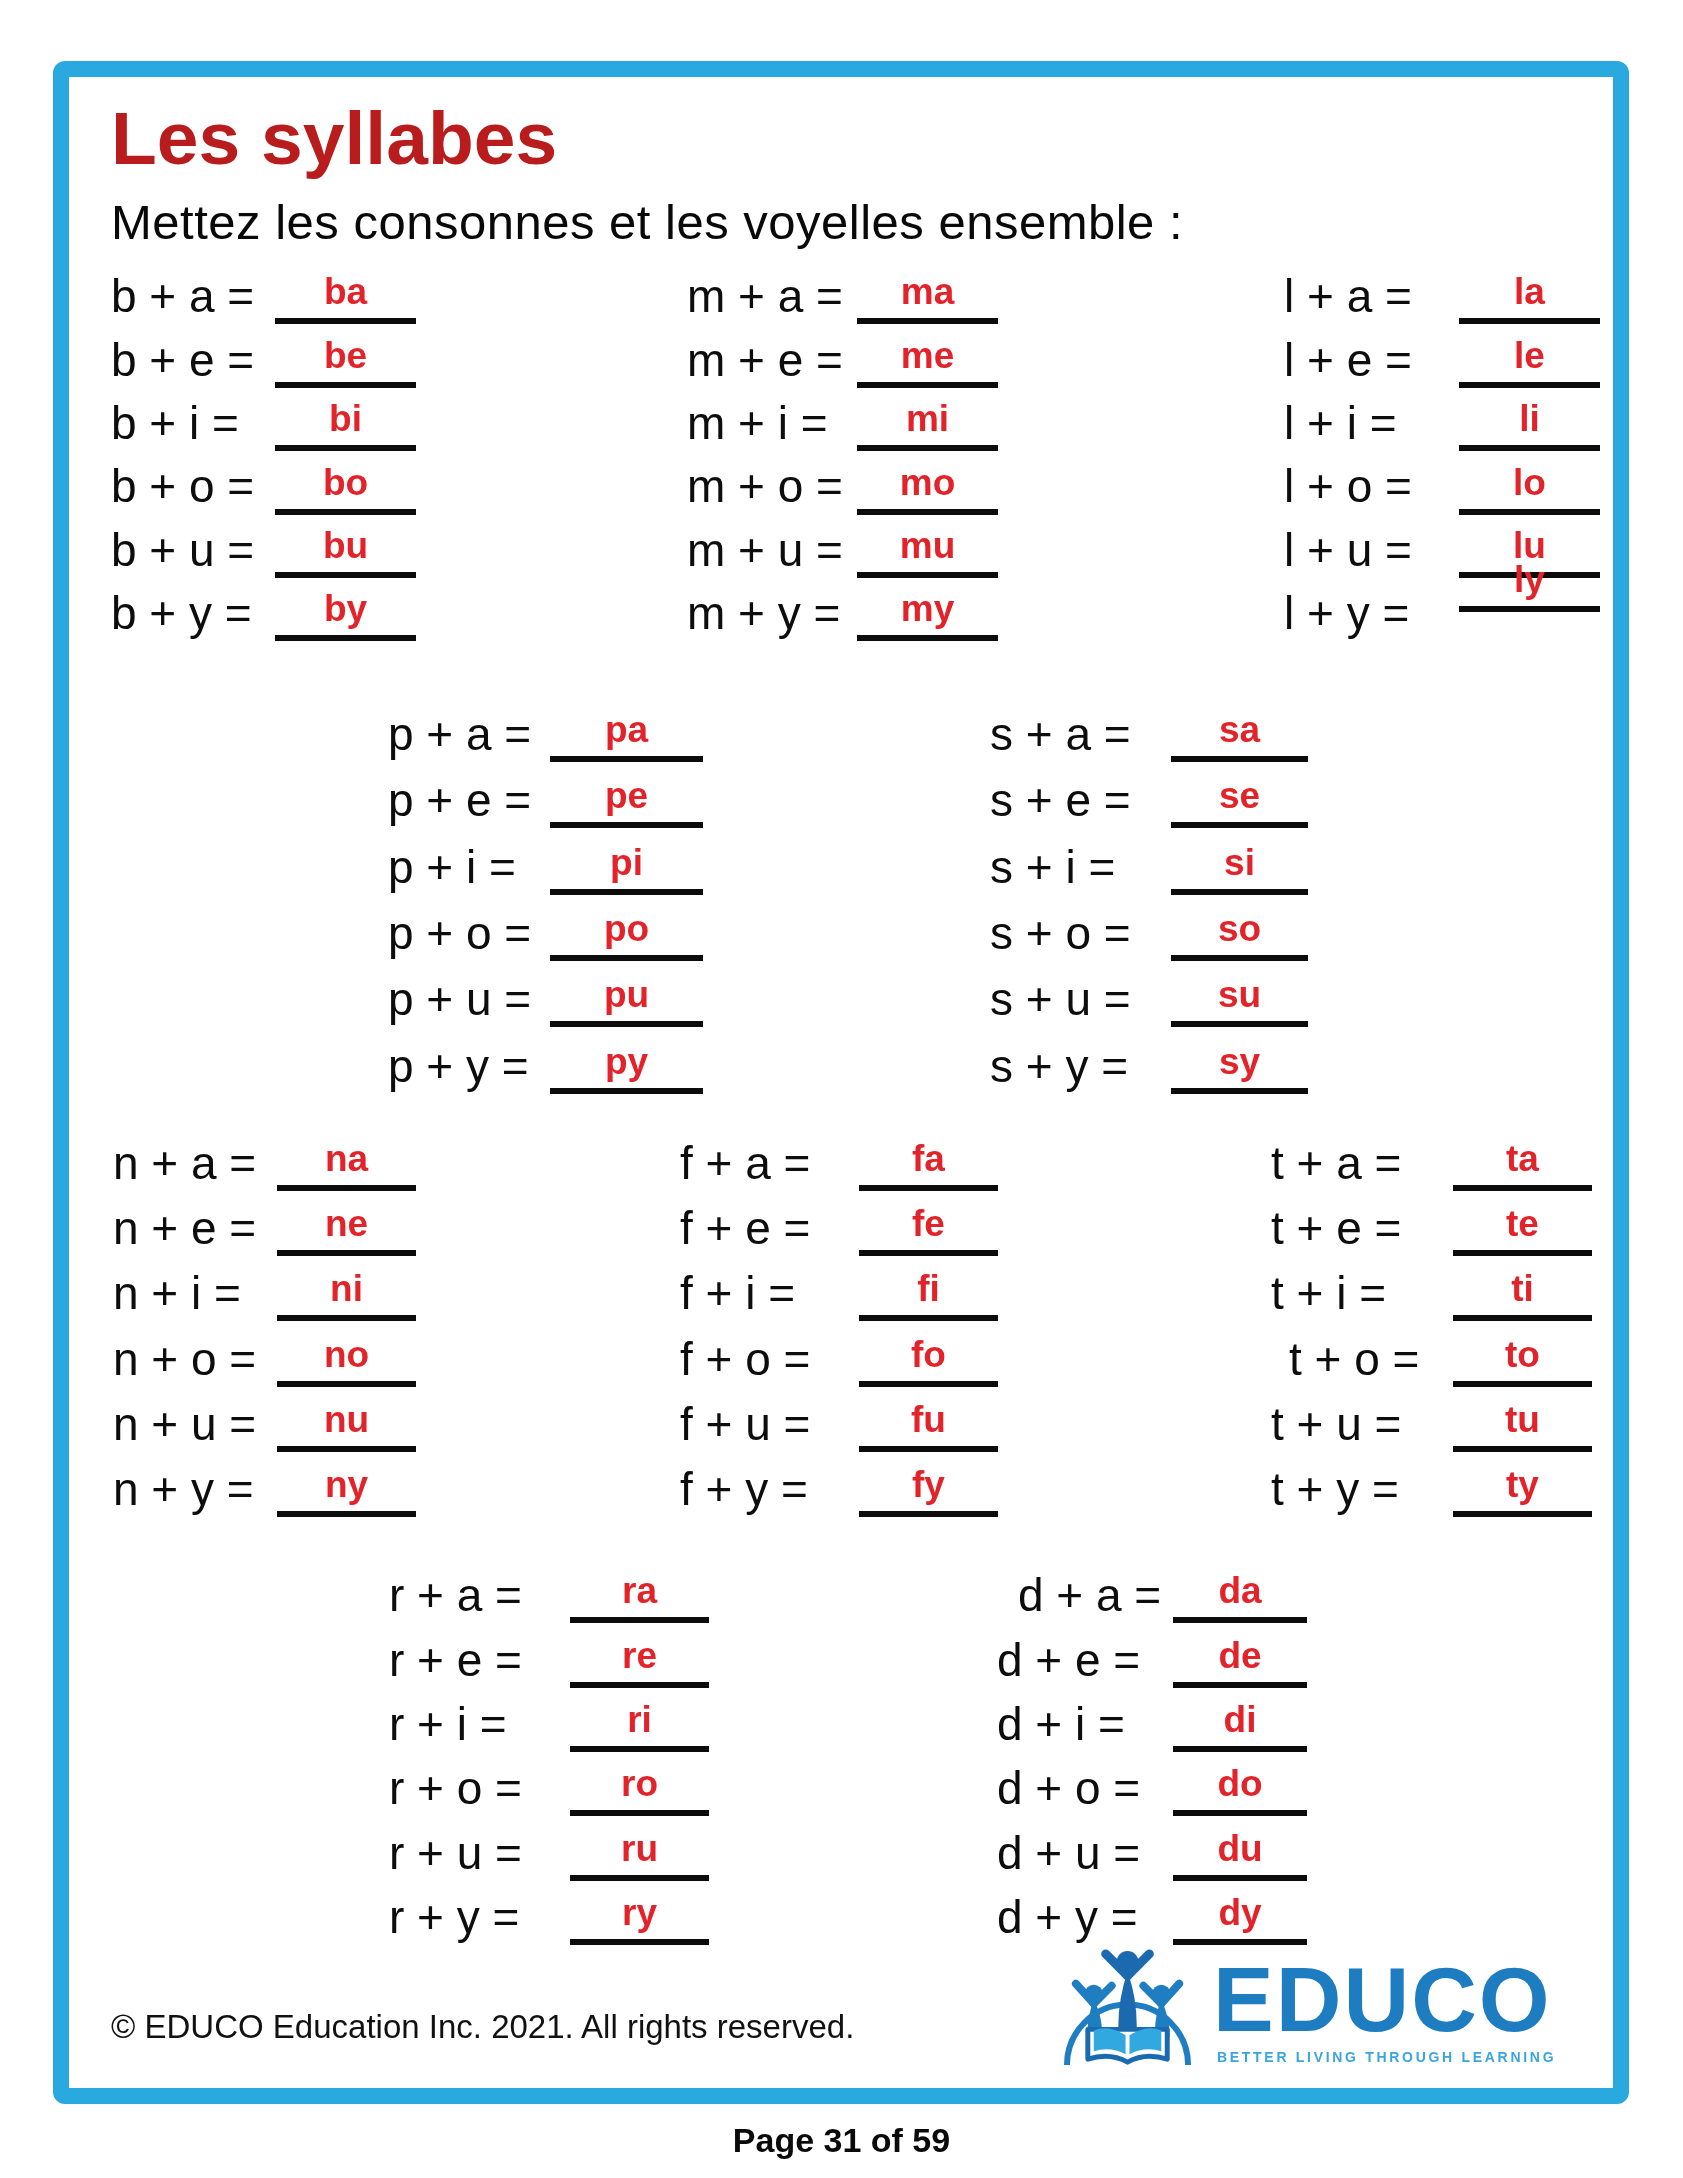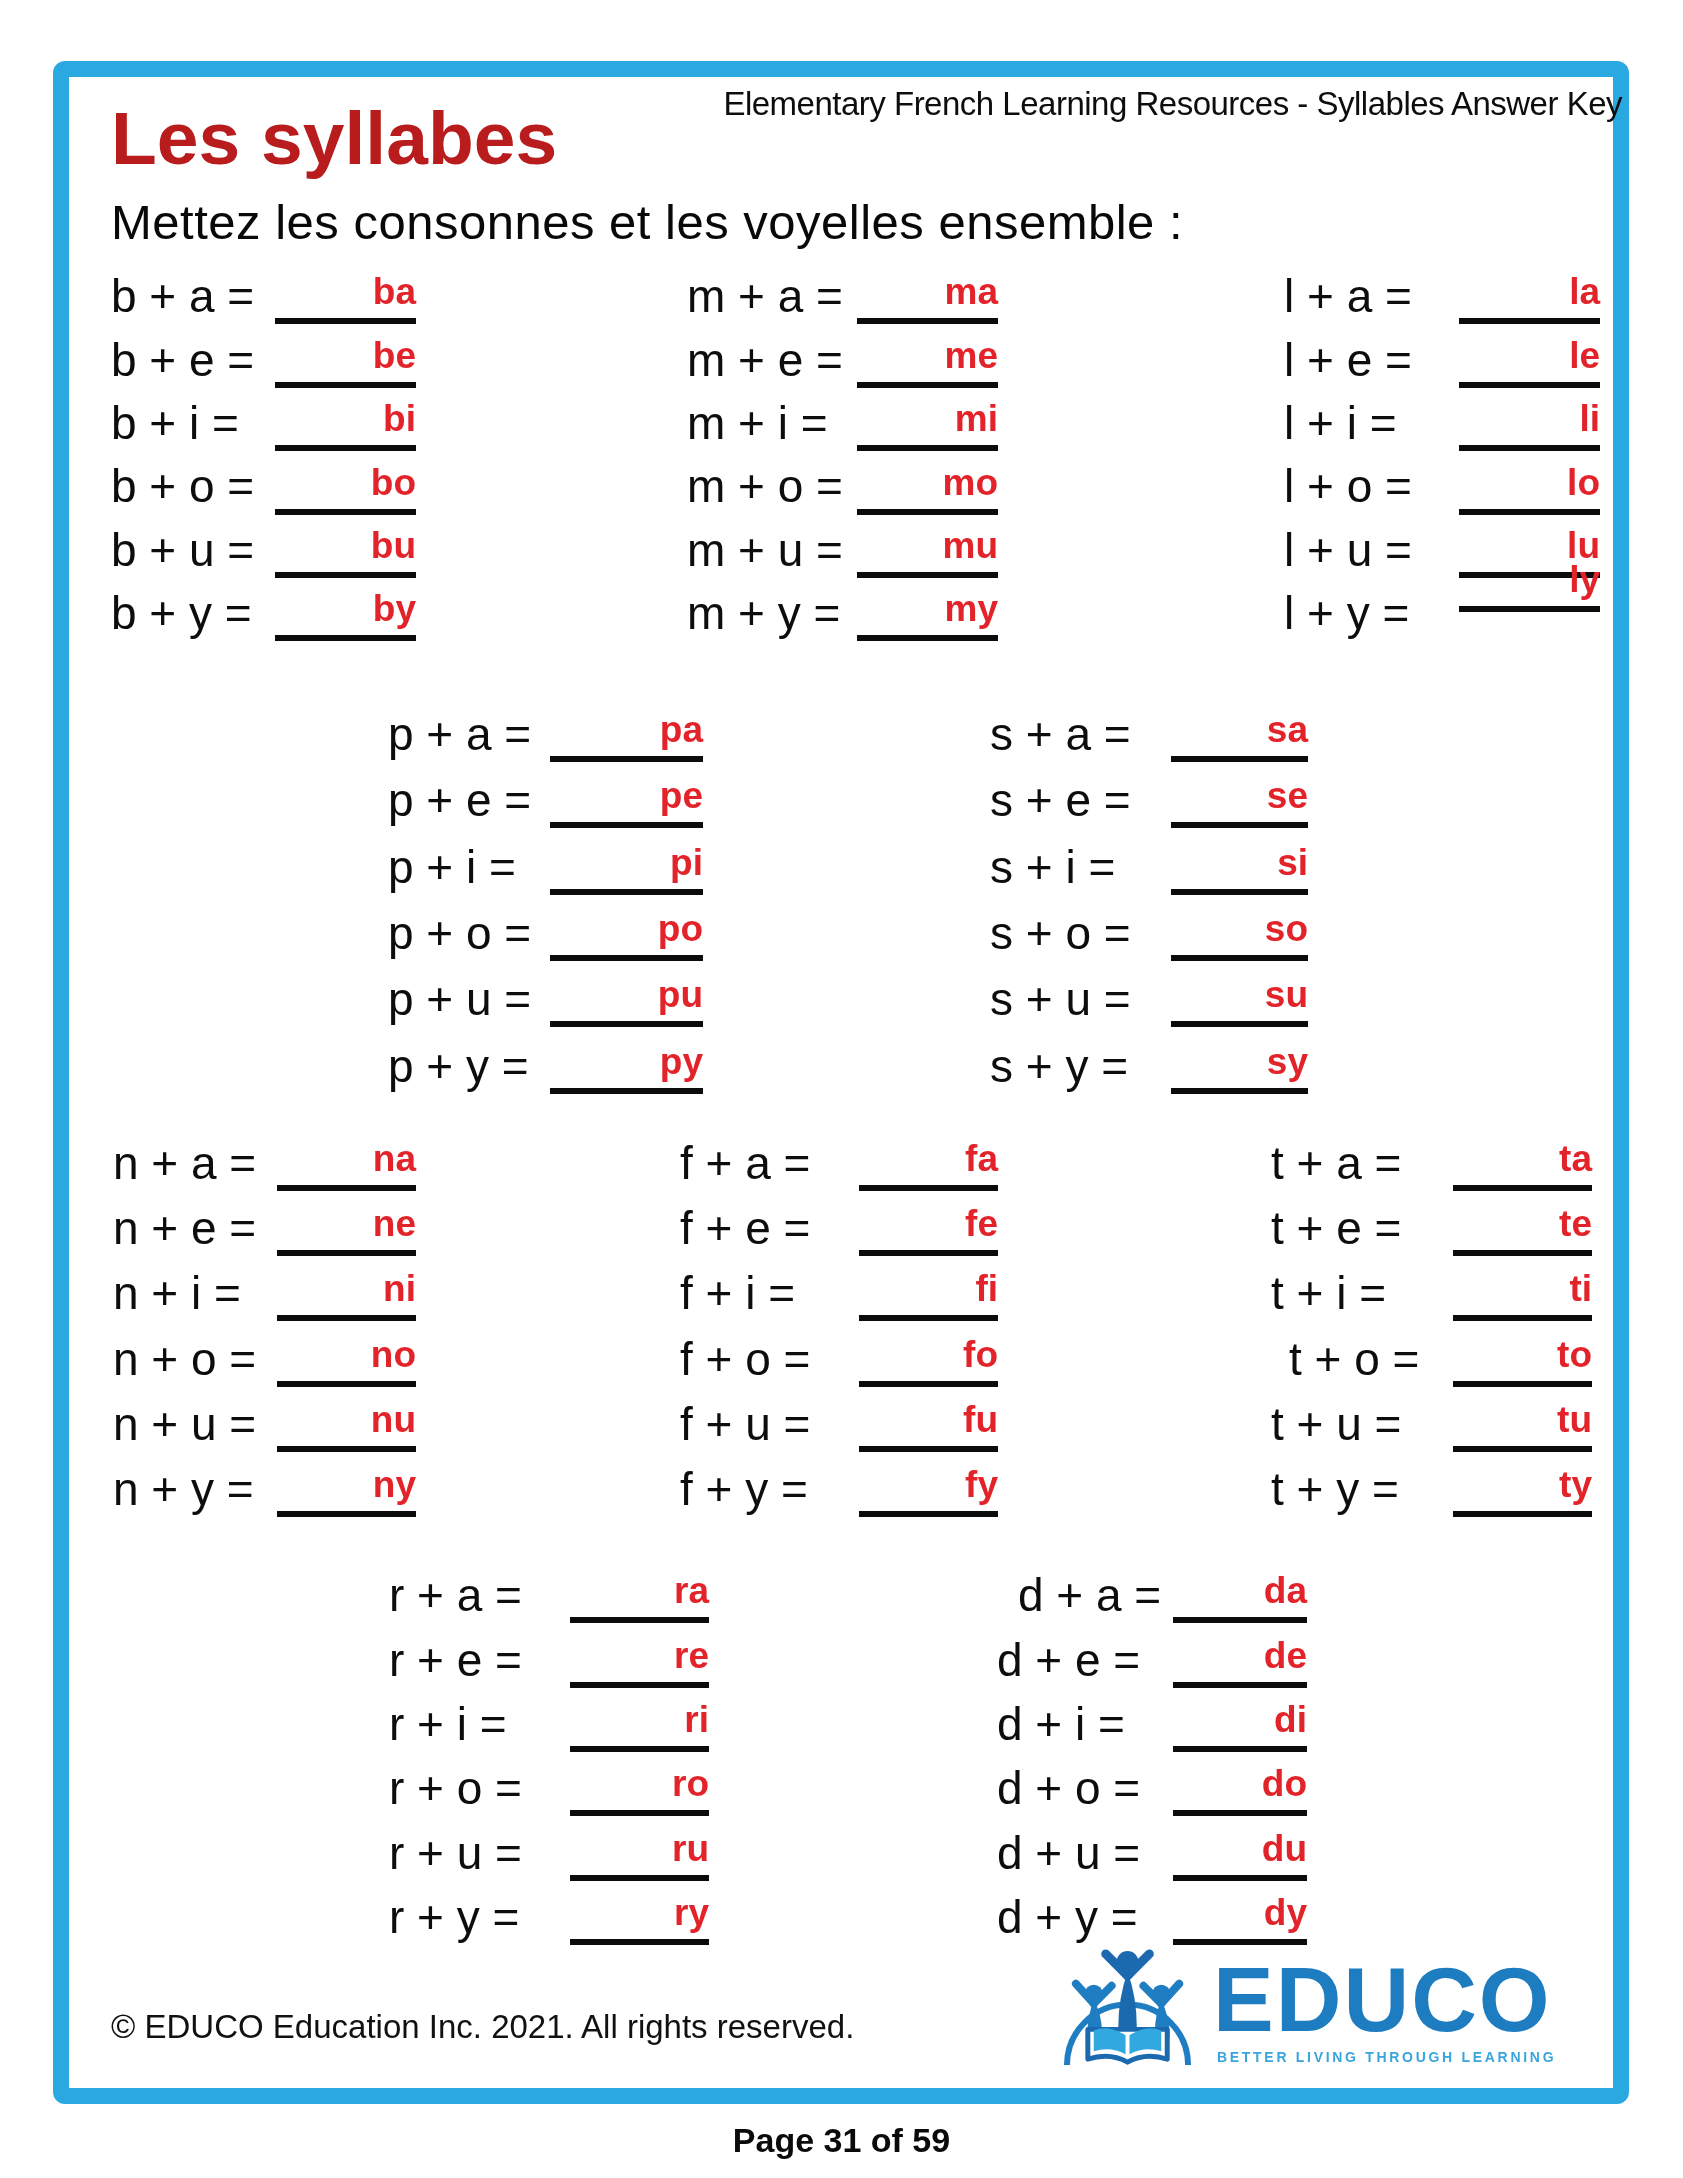--- a/index.html
+++ b/index.html
@@ -28,21 +28,20 @@
     position:absolute;height:65px;line-height:65px;font-size:46px;
     font-weight:500;white-space:pre;color:#0d0d0d;
   }
   .blank{
     position:absolute;height:63px;border-bottom:6px solid #0c0c0c;
     text-align:center;
   }
   .ans{
     position:absolute;left:0;right:0;bottom:5px;font-size:37px;font-weight:600;
     color:#e3232a;
-    text-align:right;
   }
   .copyright{
     position:absolute;left:111px;top:2008px;font-size:33px;color:#111;
   }
   .page-number{
     position:absolute;left:0;top:2121px;width:1683px;text-align:center;
     font-size:34px;font-weight:700;color:#0a0a0a;
   }
   .logo{position:absolute;left:1057px;top:1946px;width:475px;height:139px;}
   .logo-icon{position:absolute;left:0;top:0;}
@@ -55,21 +54,20 @@
     letter-spacing:2.7px;color:#3aa5dc;white-space:pre;
   }
 </style>
 </head>
 <body>
 
 <div class="page">
 
   <div class="frame"></div>
 
-  <div class="header-line">Elementary French Learning Resources - Syllables Answer Key</div>
 
   <div class="title">Les syllabes</div>
 
   <div class="subtitle">Mettez les consonnes et les voyelles ensemble :</div>
 
   <div id="exercise-blocks">
       <div class="eq" style="left: 111px; top: 264px;">b + a =</div>
       <div class="blank" style="left: 275px; top: 255px; width: 141px;">
         <span class="ans">ba</span>
       </div>

